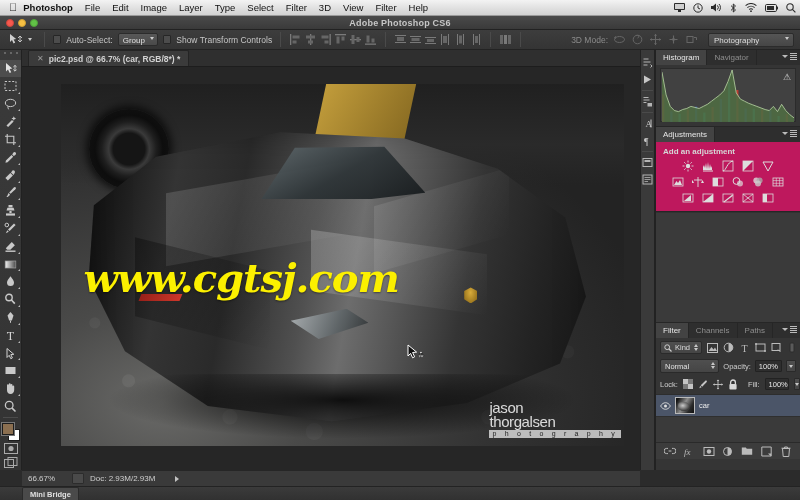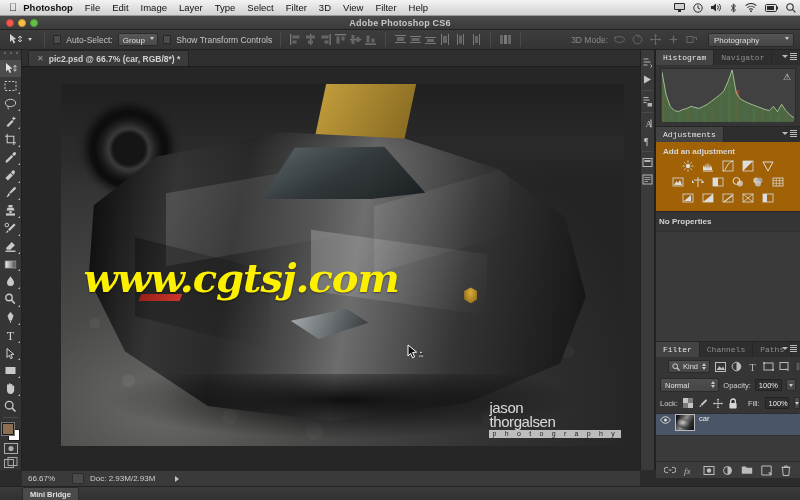--- a/index.html
+++ b/index.html
@@ -243,49 +243,49 @@
 
   
   .panels{
     position:absolute; top:50px; right:0; width:145px; height:420px;
     background:#353535; border-left:1px solid #222;
     display:flex; flex-direction:column;
   }
   .panel{ border-bottom:1px solid #262626; }
   .ptabs{
     display:flex; align-items:center; height:15px;
-    background:#2e2e2e; position:relative;font-family:Liberation Mono, monospace;
+    background:#2e2e2e; position:relative;
   }
   .ptab{
     padding:0 7px; font-size:8px; color:#8e8e8e; line-height:15px;
     border-right:1px solid #262626; white-space:nowrap;
   }
   .ptab.active{ background:#434343; color:#e6e6e6; }
   .pmenu{ position:absolute; right:3px; top:3px; display:flex; gap:2px; align-items:center; }
   .pmenu .bars{ width:7px;height:7px;
     background:linear-gradient(#bbb 1px,transparent 1px) 0 0/7px 2px repeat; }
   .pmenu .caret{ width:0;height:0;border-left:3px solid transparent;border-right:3px solid transparent;border-top:3.5px solid #bbb;}
-  .pbody{ background:#a16207; padding:4px 5px; }
+  .pbody{ background:#be185d; padding:4px 5px; }
 
   
   .histo-wrap{ position:relative; height:54px; background:#414141; border:1px solid #2b2b2b; margin:3px 4px 4px;}
   .histo{ position:absolute; inset:1px; }
   .warn{ position:absolute; right:4px; top:3px; font-size:9px; color:#dcdcdc; }
 
   
   .adj-title{ font-size:8px; color:#d6d6d6; font-weight:bold; margin:1px 0 4px 2px; }
   .adj-rows{ display:flex; flex-direction:column; gap:4px; align-items:center; padding-bottom:3px;}
   .adj-row{ display:flex; gap:7px; justify-content:center; }
   .adj-ic{ width:13px;height:12px; display:flex;align-items:center;justify-content:center;}
 
   .noprops{ font-size:8px; color:#d4d4d4; font-weight:bold; padding:5px 3px; }
   .propblank{ background:#3a3a3a; height:110px; border-top:1px solid #313131; }
 
   
-  .layer-filter{ display:flex; align-items:center; gap:5px; padding:3px 12px; }
+  .layer-filter{ display:flex; align-items:center; gap:5px; padding:3px 4px; }
   .kind-box{
     display:flex;align-items:center;gap:3px;
     background:linear-gradient(to bottom,#4f4f4f,#454545);
     border:1px solid #2a2a2a;border-radius:2px;padding:1px 3px;height:13px;
     font-size:7.5px;color:#ddd;
   }
   .kind-box .stepper{ display:flex;flex-direction:column;gap:1px;margin-left:1px;}
   .kind-box .stepper i{width:0;height:0;border-left:2.5px solid transparent;border-right:2.5px solid transparent;display:block;}
   .kind-box .stepper i.u{border-bottom:3px solid #c8c8c8;}
   .kind-box .stepper i.d{border-top:3px solid #c8c8c8;}
@@ -307,21 +307,21 @@
   }
   .numcaret{
     width:10px;height:12px;background:linear-gradient(to bottom,#4f4f4f,#454545);
     border:1px solid #2a2a2a;border-radius:1px;display:flex;align-items:center;justify-content:center;
   }
   .numcaret i{width:0;height:0;border-left:2.5px solid transparent;border-right:2.5px solid transparent;border-top:3px solid #c8c8c8;}
   .lockrow{ display:flex;align-items:center;gap:5px;padding:3px 4px 4px;}
   .lock-ic{ width:10px;height:11px;display:flex;align-items:center;justify-content:center;}
   .layerlist{ background:#3a3a3a; min-height:48px; border-top:1px solid #2d2d2d;}
   .layerrow{
-    display:flex; gap:4px; height:22px; padding:0 4px;
+    display:flex; align-items:center; gap:4px; height:22px; padding:0 4px;
     background:#4b5568; border-bottom:1px solid #2f2f2f;
   }
   .eye{ width:11px;height:11px;display:flex;align-items:center;justify-content:center;}
   .lthumb{
     width:20px;height:17px;border:1px solid #b9b9b9;
     background:linear-gradient(120deg,#151515 10%,#8d8d8d 45%,#2a2a2a 75%,#0f0f0f 100%);
     position:relative; overflow:hidden;
   }
   .lthumb:after{content:"";position:absolute;left:2px;top:4px;width:12px;height:9px;
     background:radial-gradient(ellipse at 40% 40%,#c9c9c9,#3a3a3a 70%);border-radius:40% 60% 50% 50%;}
@@ -944,21 +944,20 @@
                   <rect x="1" y="2" width="10" height="8" fill="none" stroke="#ddd" stroke-width=".8"></rect>
                   <rect x="1" y="2" width="4" height="8" fill="#ddd"></rect>
                 </svg>
               </span>
           </div>
         </div>
       </div>
     </div>
 
     <div class="panel">
-      <div class="noprops">No Properties</div>
       <div class="propblank"></div>
     </div>
 
     <div class="panel" style="border-bottom:none;">
       <div class="ptabs">
         <span class="ptab active">Filter</span>
         <span class="ptab">Channels</span>
         <span class="ptab">Paths</span>
         <span class="pmenu">
             <i class="caret"></i>

